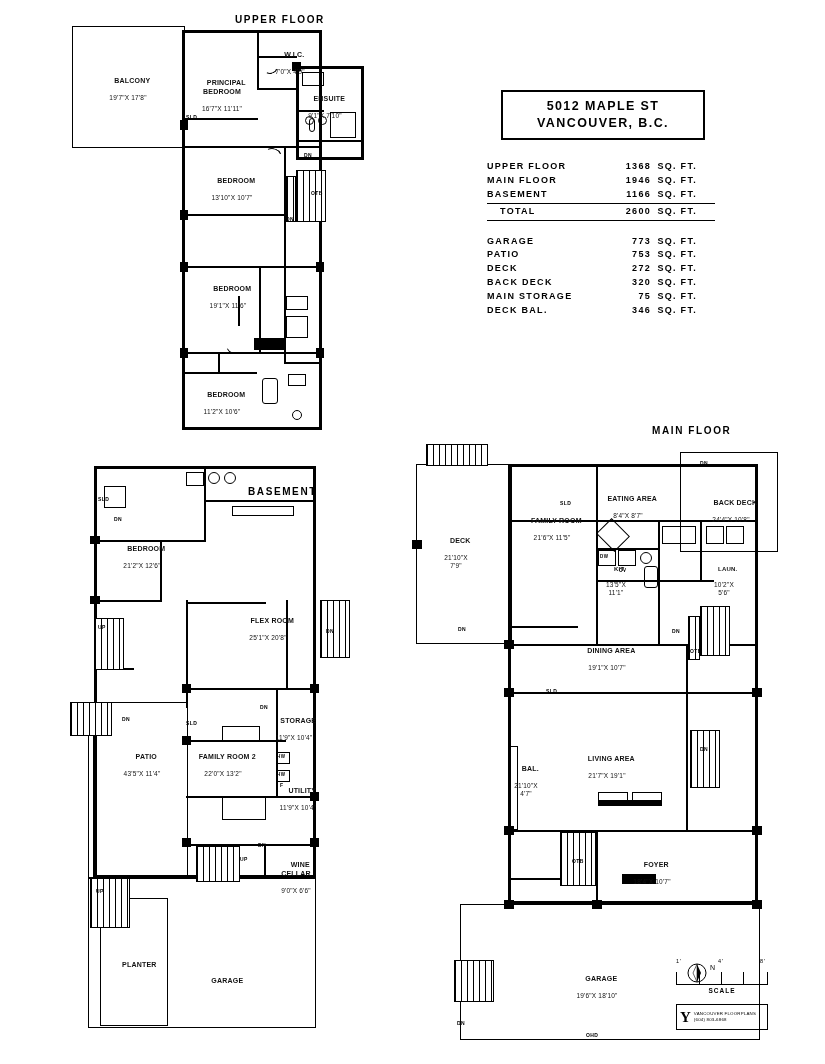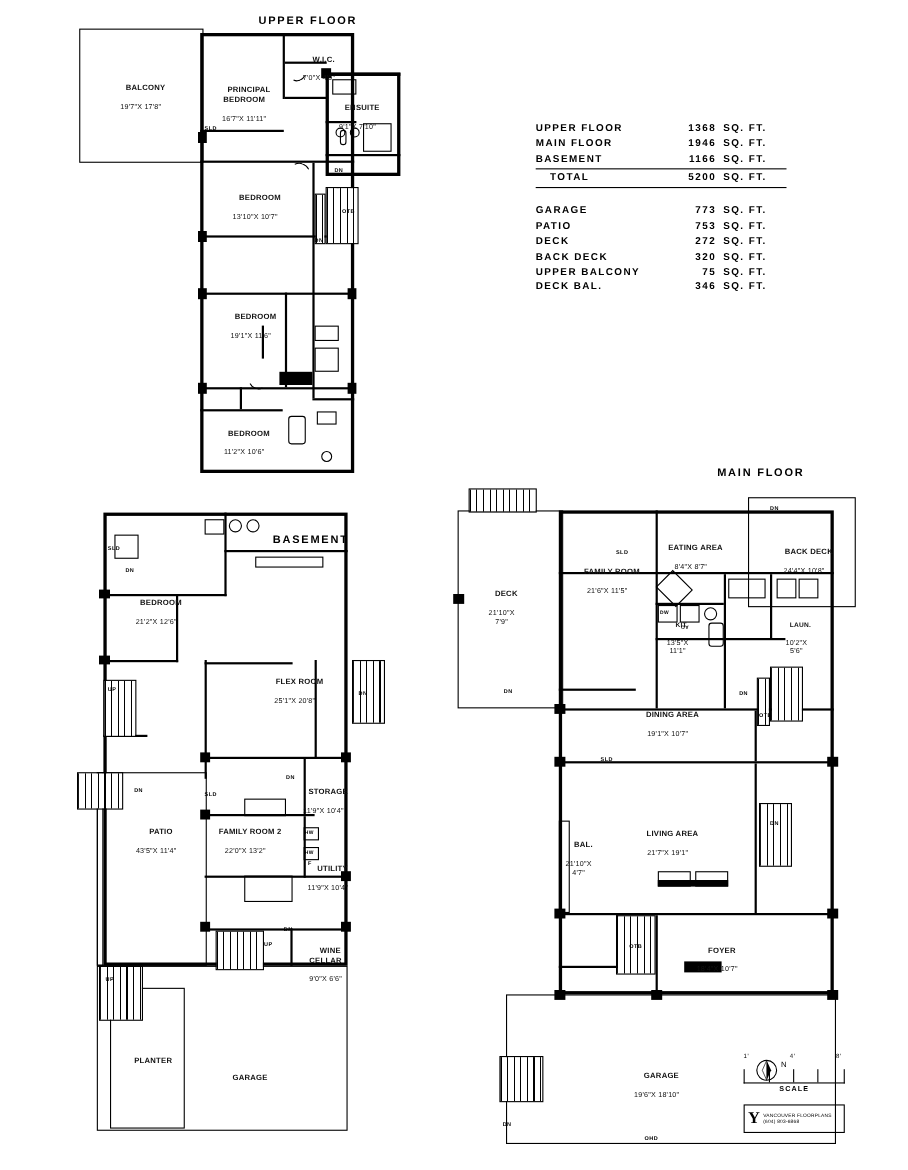--- a/index.html
+++ b/index.html
@@ -285,39 +285,43 @@
     <span class="dim">11'2"X 10'6"</span>
   </div>
 
   <div class="small-tag" style="left:186px; top:114px;">SLD</div>
   <div class="small-tag" style="left:304px; top:152px;">DN</div>
   <div class="small-tag" style="left:311px; top:190px;">OTB</div>
   <div class="small-tag" style="left:286px; top:216px;">DN</div>
 </div>
 
 <div id="info-box">
+  <div class="addr-box">
+    <div class="addr-line">5012 MAPLE ST</div>
+    <div class="addr-line">VANCOUVER, B.C.</div>
+  </div>
   <div class="area-table">
     <div class="area-row">
       <span class="nm">UPPER FLOOR</span>
       <span class="vl">1368</span>
       <span class="un">SQ. FT.</span>
     </div>
     <div class="area-row">
       <span class="nm">MAIN FLOOR</span>
       <span class="vl">1946</span>
       <span class="un">SQ. FT.</span>
     </div>
     <div class="area-row">
       <span class="nm">BASEMENT</span>
       <span class="vl">1166</span>
       <span class="un">SQ. FT.</span>
     </div>
     <div class="area-row total-row">
       <span class="nm">TOTAL</span>
-      <span class="vl">5200</span>
+      <span class="vl">2600</span>
       <span class="un">SQ. FT.</span>
     </div>
     <div class="gap"></div>
     <div class="area-row">
       <span class="nm">GARAGE</span>
       <span class="vl">773</span>
       <span class="un">SQ. FT.</span>
     </div>
     <div class="area-row">
       <span class="nm">PATIO</span>
@@ -328,21 +332,21 @@
       <span class="nm">DECK</span>
       <span class="vl">272</span>
       <span class="un">SQ. FT.</span>
     </div>
     <div class="area-row">
       <span class="nm">BACK DECK</span>
       <span class="vl">320</span>
       <span class="un">SQ. FT.</span>
     </div>
     <div class="area-row">
-      <span class="nm">UPPER BALCONY</span>
+      <span class="nm">MAIN STORAGE</span>
       <span class="vl">75</span>
       <span class="un">SQ. FT.</span>
     </div>
     <div class="area-row">
       <span class="nm">DECK BAL.</span>
       <span class="vl">346</span>
       <span class="un">SQ. FT.</span>
     </div>
   </div>
 </div>

